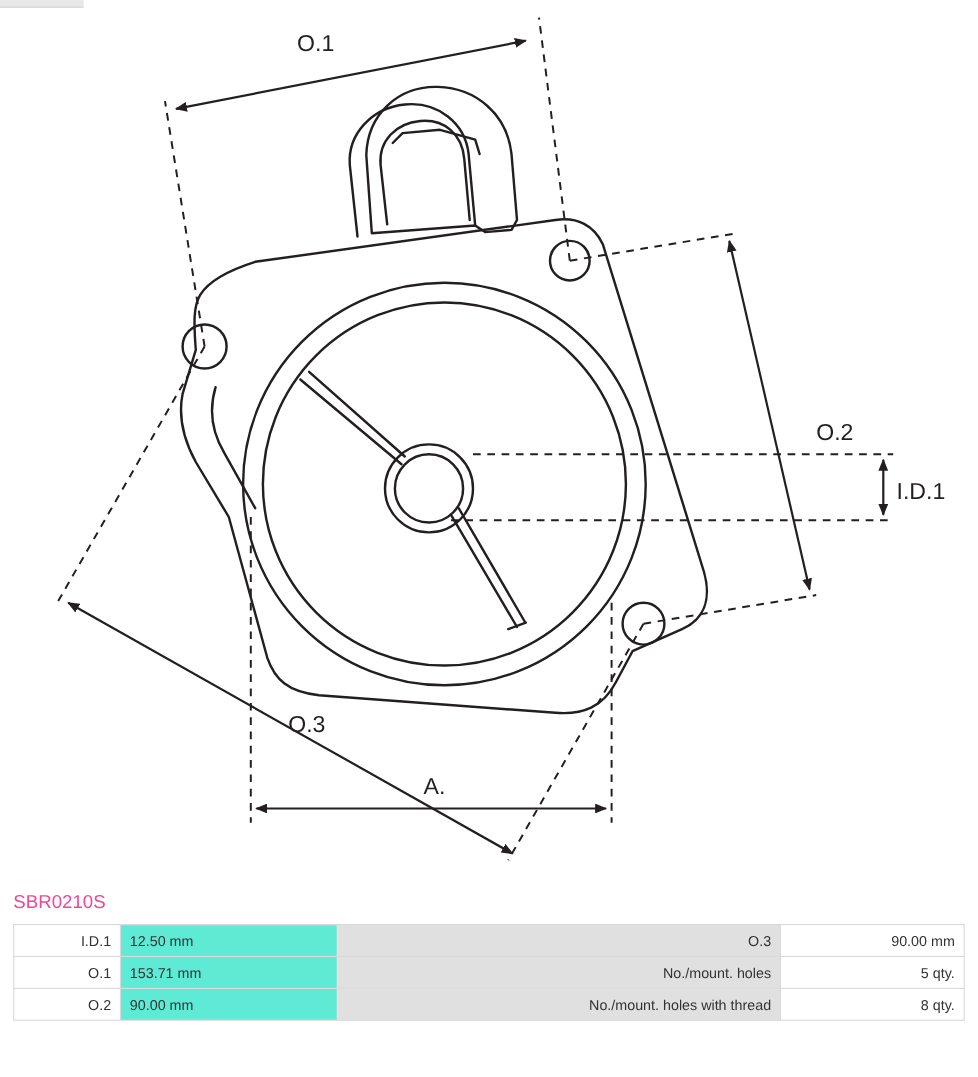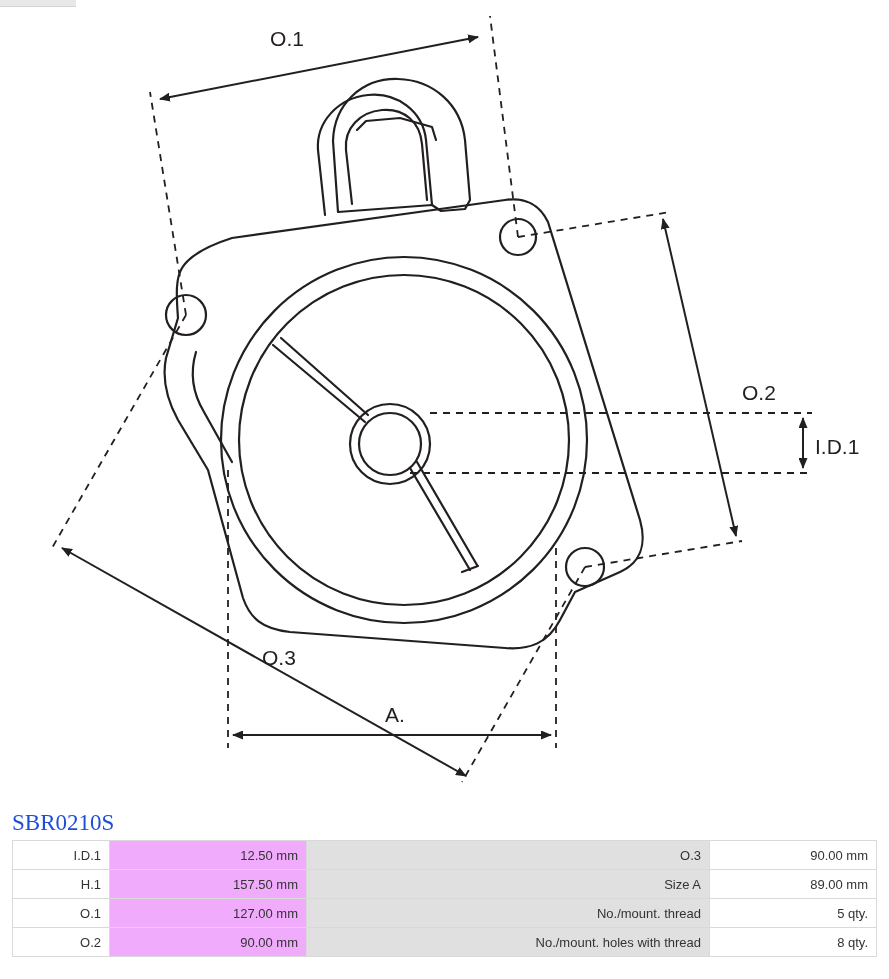--- a/index.html
+++ b/index.html
@@ -38,23 +38,23 @@
   }
   .dim-label {
     font-family: "Liberation Sans", sans-serif;
     font-size: 21px;
     fill: #231f20;
   }
   .part-title {
     position: absolute;
     left: 12px;
     top: 810px;
-    font-size: 23px;
-    color: #1d4ed8;
-    font-family: Liberation Serif, serif;
+    font-size: 17px;
+    color: #ec4899;
+    font-family: Liberation Sans, sans-serif;
   }
   .spec-table {
     position: absolute;
     left: 12px;
     top: 840px;
     width: 865px;
     border-collapse: collapse;
     font-size: 13px;
     table-layout: fixed;
   }
@@ -66,22 +66,22 @@
     white-space: nowrap;
     overflow: hidden;
   }
   .spec-table td.lbl {
     width: 80px;
     text-align: right;
     background: #ffffff;
   }
   .spec-table td.val {
     width: 180px;
-    text-align: right;
-    background: #f0abfc;
+    text-align: left;
+    background: #5eead4;
   }
   .spec-table td.lbl2 {
     text-align: right;
     background: #e0e0e0;
   }
   .spec-table td.val2 {
     width: 150px;
     text-align: right;
     background: #ffffff;
   }
@@ -193,29 +193,23 @@
 
   <table class="spec-table">
     <tbody>
       <tr>
         <td class="lbl">I.D.1</td>
         <td class="val">12.50 mm</td>
         <td class="lbl2">O.3</td>
         <td class="val2">90.00 mm</td>
       </tr>
       <tr>
-        <td class="lbl">H.1</td>
-        <td class="val">157.50 mm</td>
-        <td class="lbl2">Size A</td>
-        <td class="val2">89.00 mm</td>
-      </tr>
-      <tr>
         <td class="lbl">O.1</td>
-        <td class="val">127.00 mm</td>
-        <td class="lbl2">No./mount. thread</td>
+        <td class="val">153.71 mm</td>
+        <td class="lbl2">No./mount. holes</td>
         <td class="val2">5 qty.</td>
       </tr>
       <tr>
         <td class="lbl">O.2</td>
         <td class="val">90.00 mm</td>
         <td class="lbl2">No./mount. holes with thread</td>
         <td class="val2">8 qty.</td>
       </tr>
     </tbody>
   </table>

